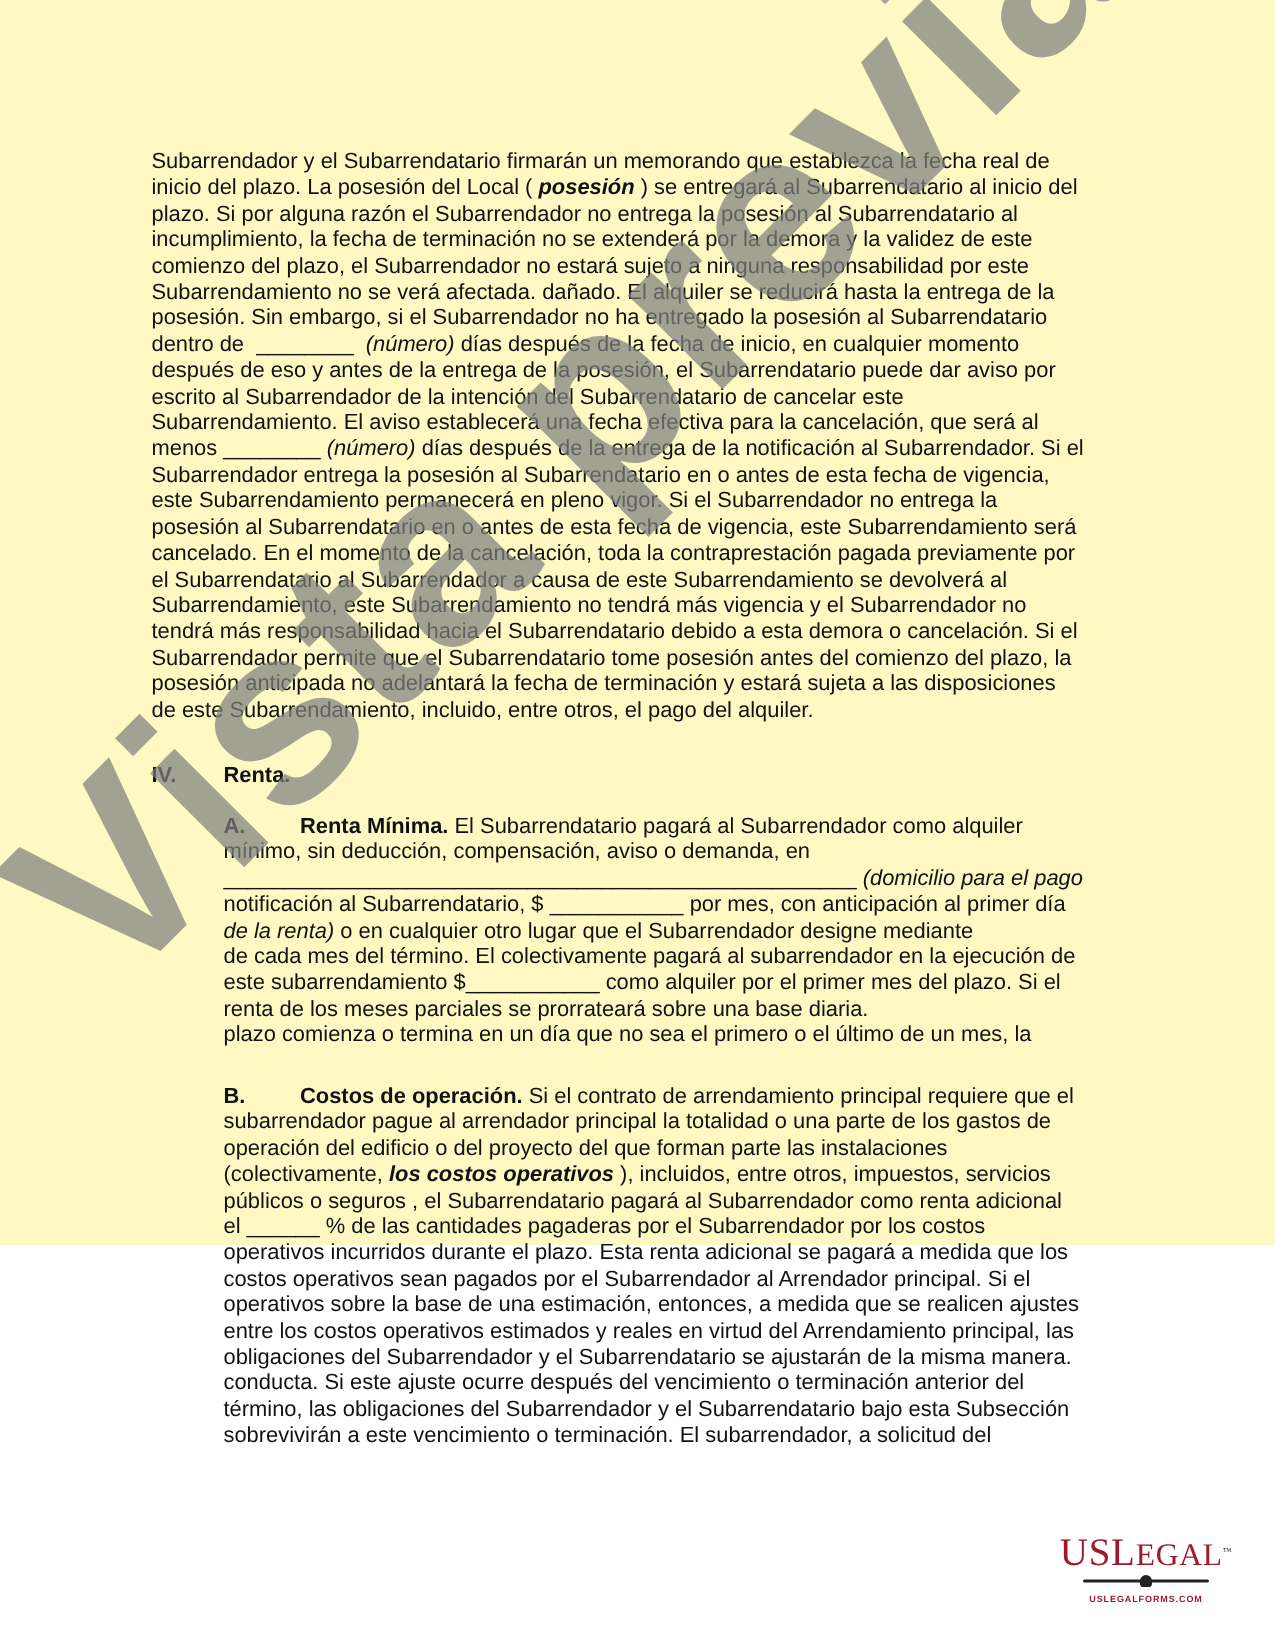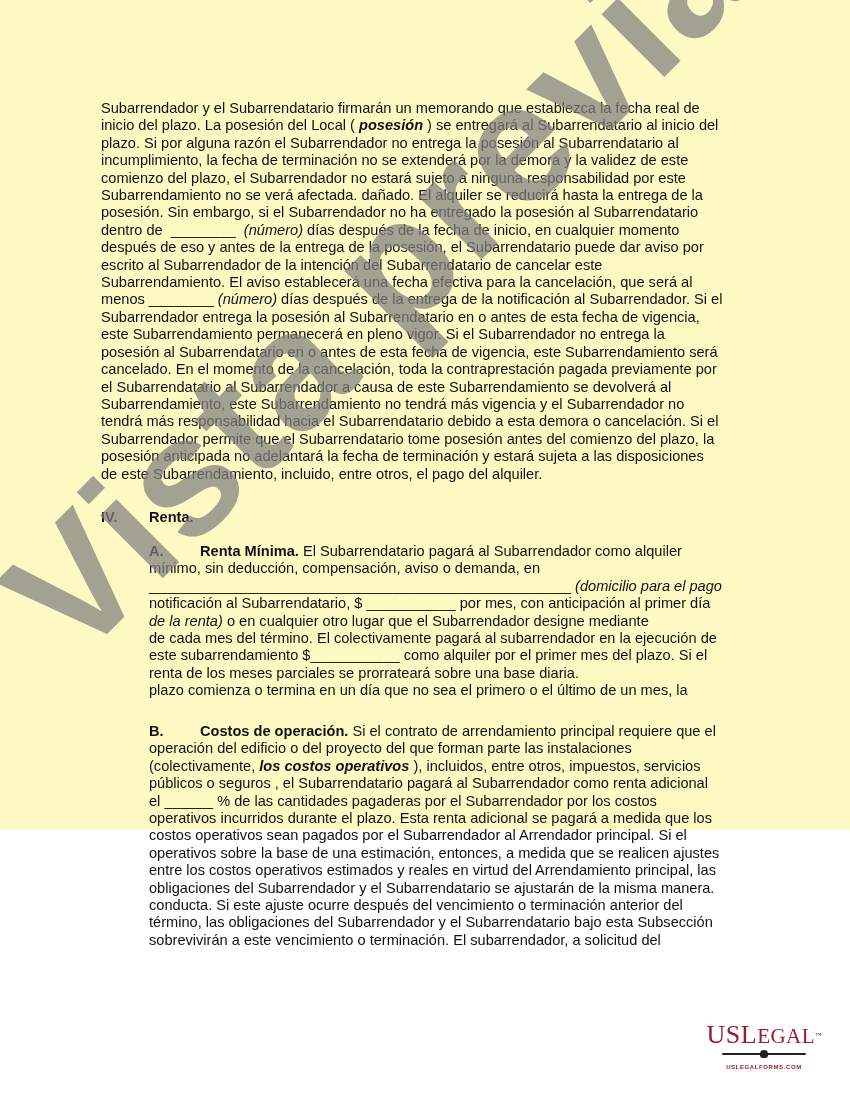--- a/index.html
+++ b/index.html
@@ -82,20 +82,21 @@
     <div class="line"><span>notificación al Subarrendatario, $ ___________ por mes, con anticipación al primer día</span></div>
     <div class="line"><i>de la renta)</i><span> o en cualquier otro lugar que el Subarrendador designe mediante</span></div>
     <div class="line"><span>de cada mes del término. El colectivamente pagará al subarrendador en la ejecución de</span></div>
     <div class="line"><span>este subarrendamiento $___________ como alquiler por el primer mes del plazo. Si el</span></div>
     <div class="line"><span>renta de los meses parciales se prorrateará sobre una base diaria.</span></div>
     <div class="line"><span>plazo comienza o termina en un día que no sea el primero o el último de un mes, la</span></div>
   </div>
 
   <div class="block secB">
     <div class="line"><span class="sublabel">B.</span><b>Costos de operación.</b><span> Si el contrato de arrendamiento principal requiere que el</span></div>
+    <div class="line"><span>subarrendador pague al arrendador principal la totalidad o una parte de los gastos de</span></div>
     <div class="line"><span>operación del edificio o del proyecto del que forman parte las instalaciones</span></div>
     <div class="line"><span>(colectivamente, </span><span class="bi">los costos operativos</span><span> ), incluidos, entre otros, impuestos, servicios</span></div>
     <div class="line"><span>públicos o seguros , el Subarrendatario pagará al Subarrendador como renta adicional</span></div>
     <div class="line"><span>el ______ % de las cantidades pagaderas por el Subarrendador por los costos</span></div>
     <div class="line"><span>operativos incurridos durante el plazo. Esta renta adicional se pagará a medida que los</span></div>
     <div class="line"><span>costos operativos sean pagados por el Subarrendador al Arrendador principal. Si el</span></div>
     <div class="line"><span>operativos sobre la base de una estimación, entonces, a medida que se realicen ajustes</span></div>
     <div class="line"><span>entre los costos operativos estimados y reales en virtud del Arrendamiento principal, las</span></div>
     <div class="line"><span>obligaciones del Subarrendador y el Subarrendatario se ajustarán de la misma manera.</span></div>
     <div class="line"><span>conducta. Si este ajuste ocurre después del vencimiento o terminación anterior del</span></div>

